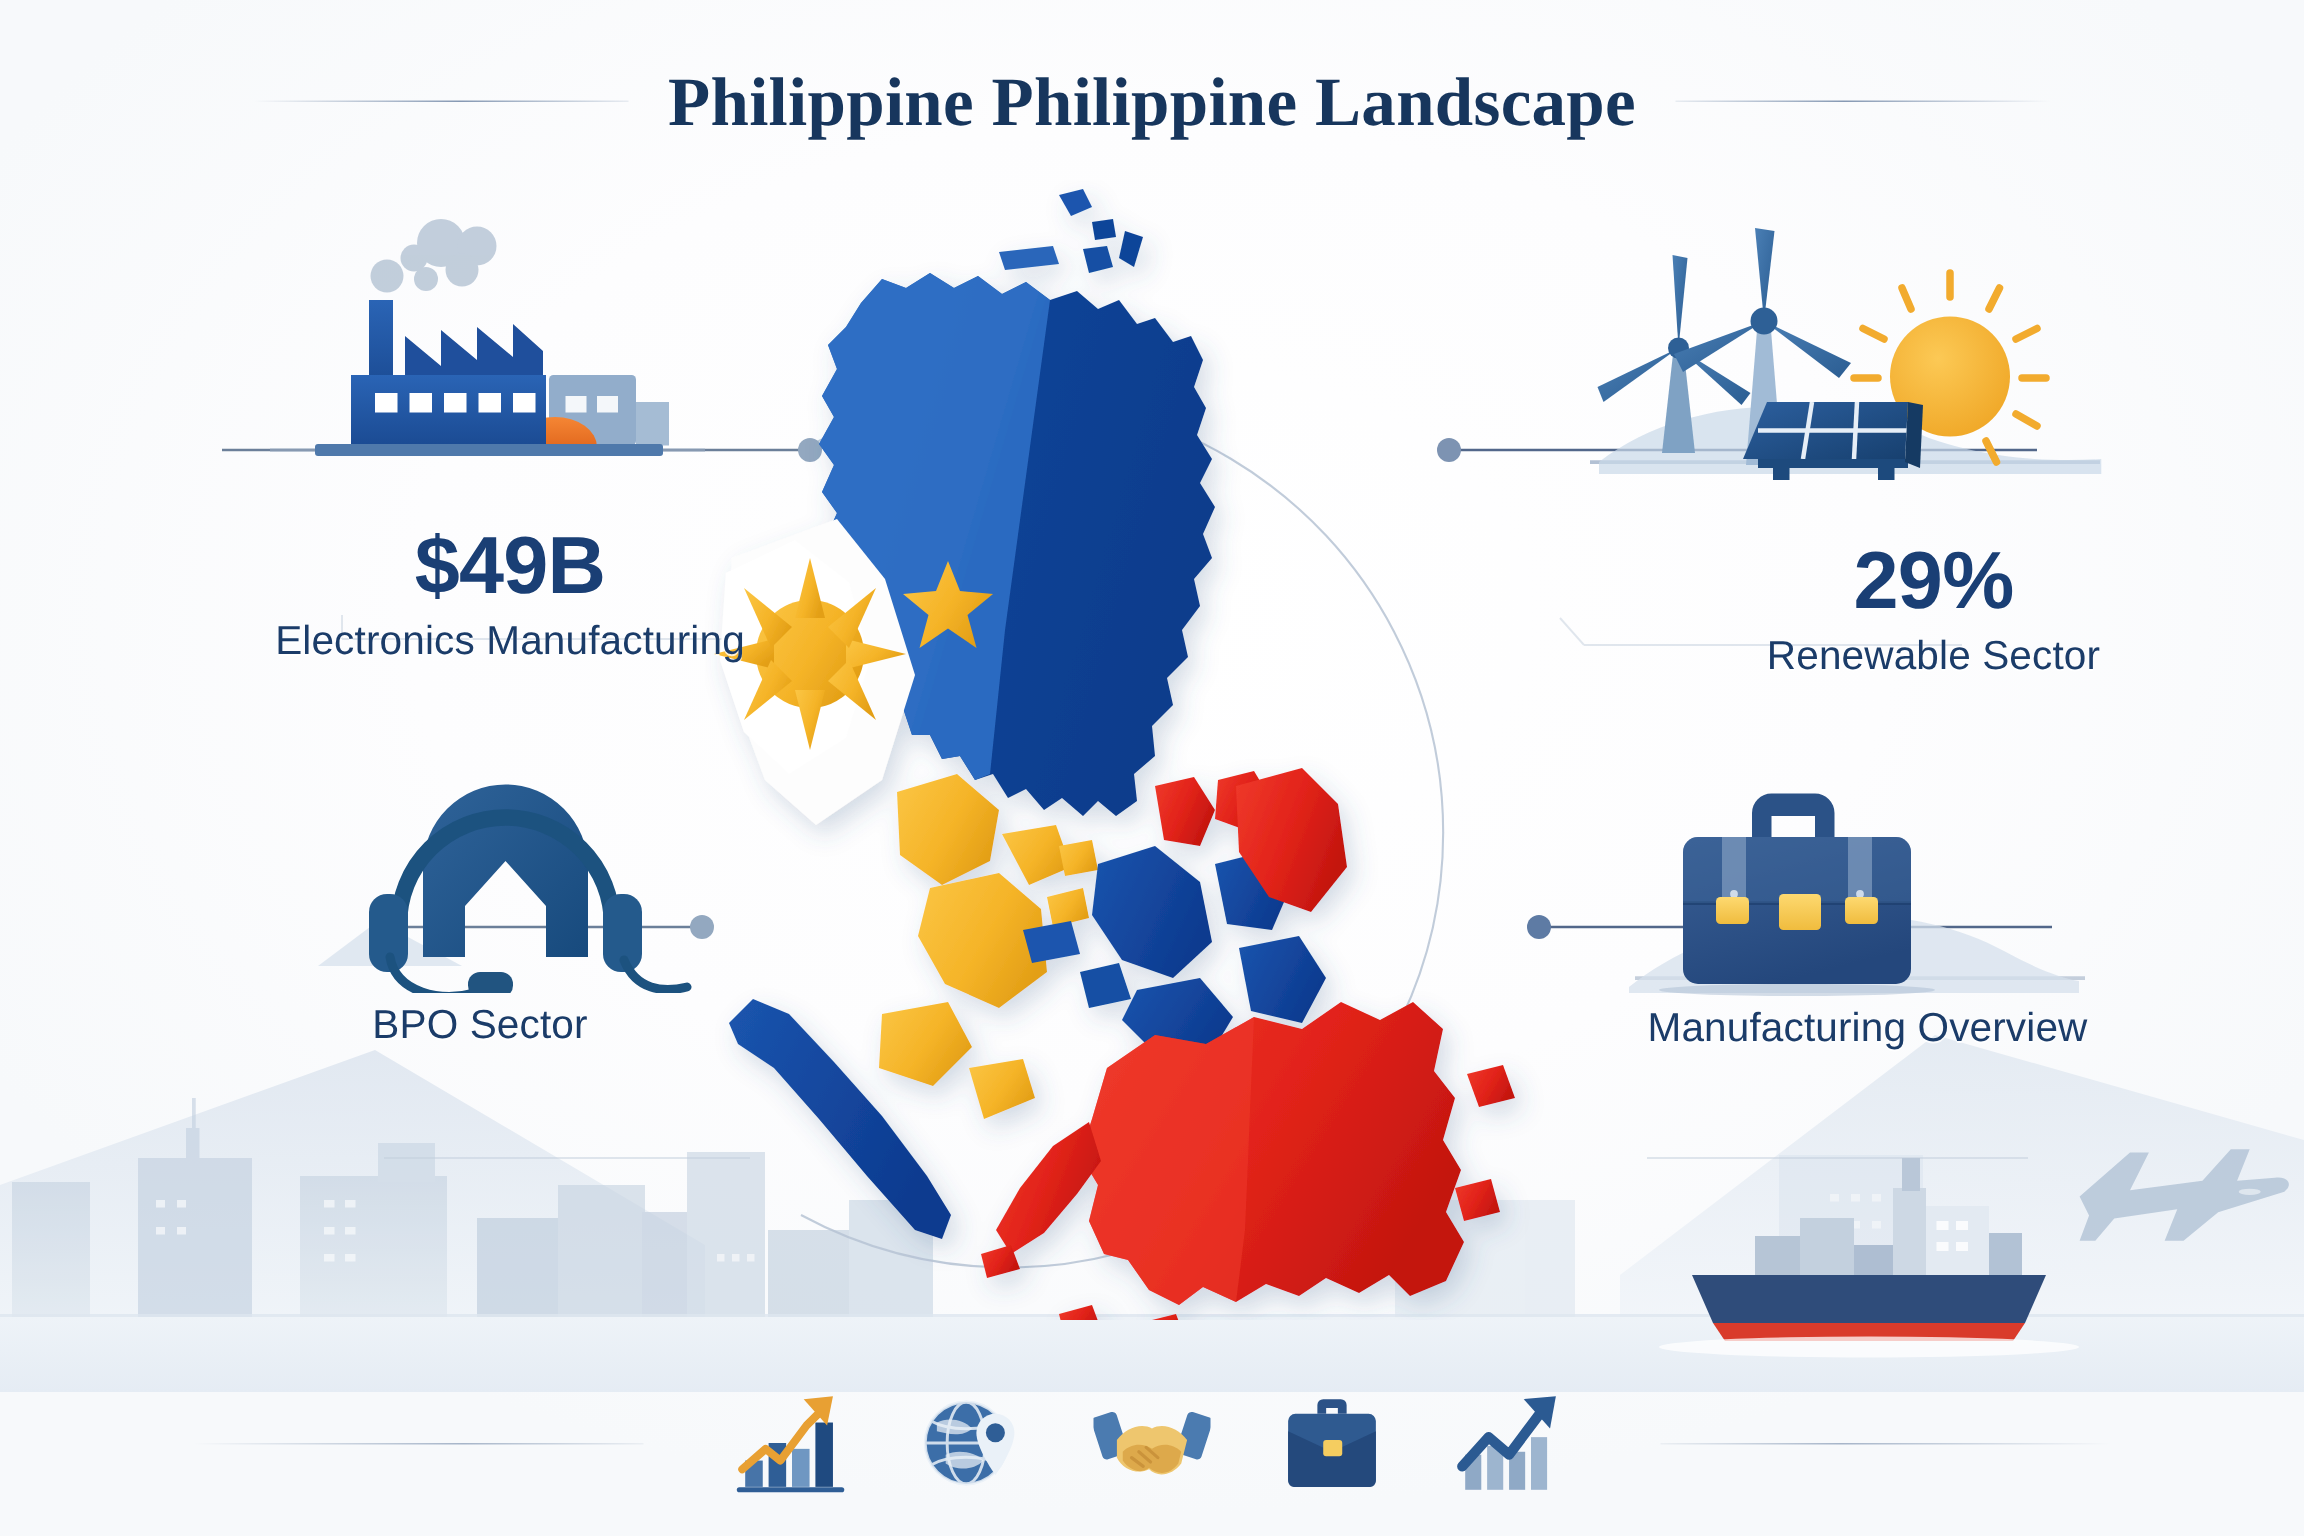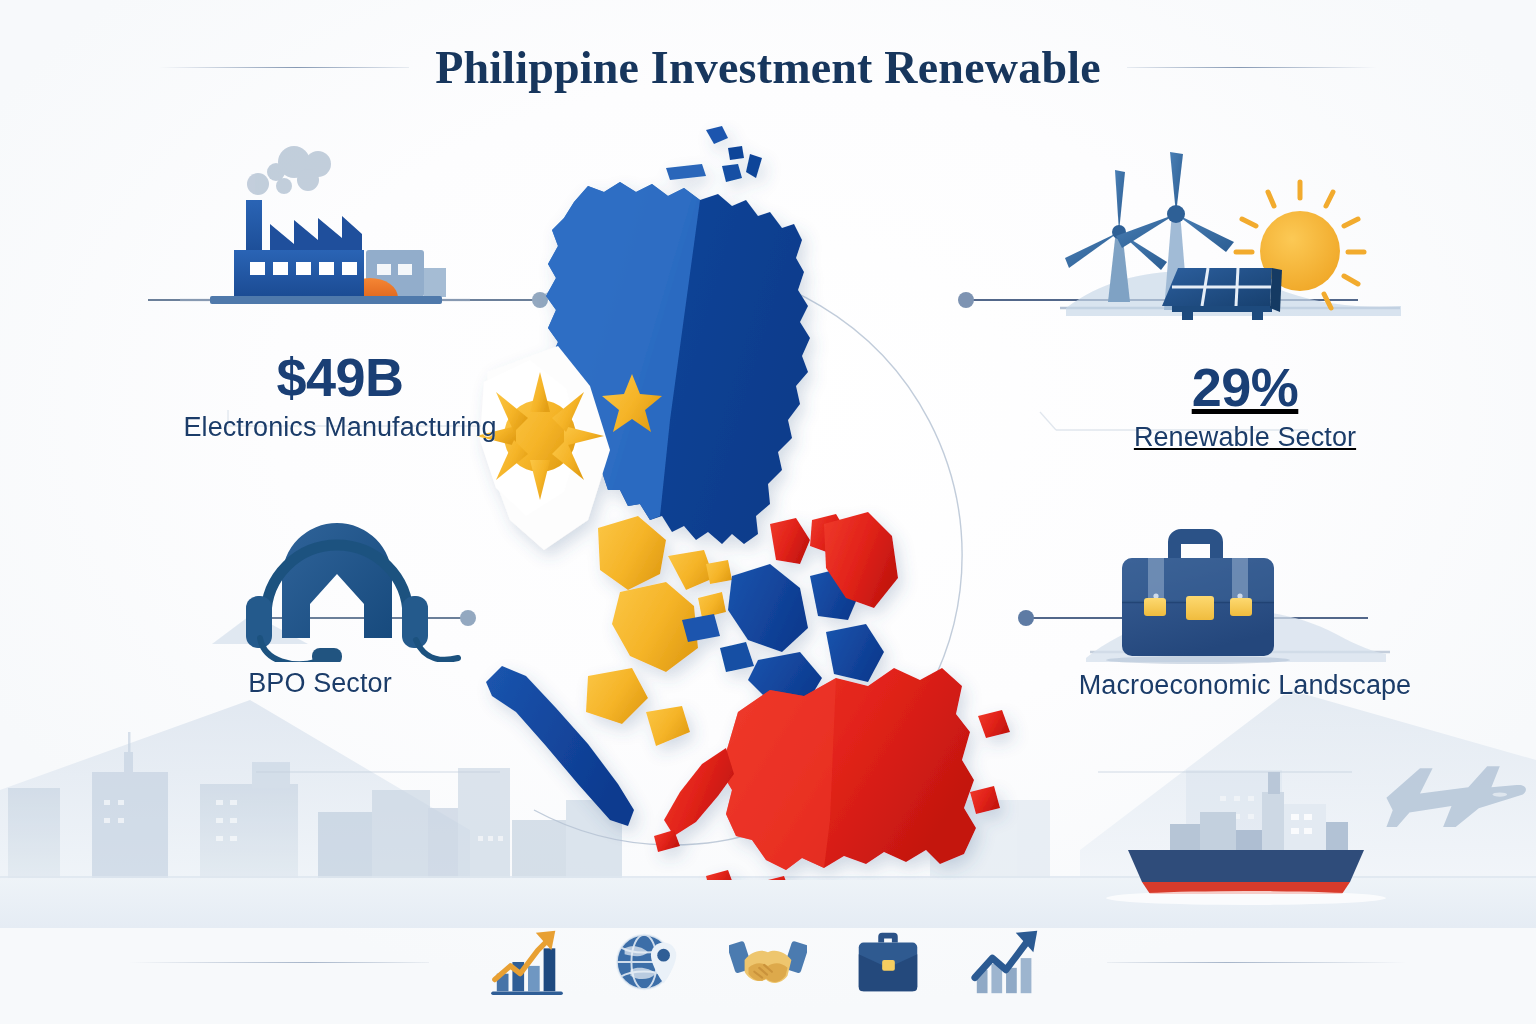--- a/index.html
+++ b/index.html
@@ -43,21 +43,21 @@
     margin-top:20px;
   }
   .stat .value .suffix{font-size:38px;font-weight:700;letter-spacing:0;}
   .stat .label{
     margin-top:8px;font-size:27px;color:#1b3c69;font-weight:400;
     letter-spacing:.1px;white-space:nowrap;
     text-shadow:0 1px 0 rgba(255,255,255,.8);
   }
   #stat-electronics{left:60px;top:330px;width:560px;}
   #stat-bpo{left:60px;top:660px;width:520px;}
-  #stat-renewable{left:1030px;top:340px;width:430px;text-decoration:underline;}
+  #stat-renewable{left:1074px;top:340px;width:430px;}
   #stat-macro{left:1010px;top:662px;width:470px;}
 
   
   .iconbox{position:absolute;}
   #icon-factory{left:196px;top:140px;width:270px;height:175px;}
   #icon-headset{left:212px;top:512px;width:250px;height:150px;}
   #icon-renewable{left:1056px;top:150px;width:345px;height:170px;}
   #icon-briefcase{left:1086px;top:510px;width:300px;height:155px;}
   #map{position:absolute;left:470px;top:120px;width:600px;height:760px;}
 
@@ -203,21 +203,21 @@
 
       <path d="M0,-16 L236,-16 L222,16 L14,16 Z" fill="#2f4c7a"></path>
       <path d="M14,16 L222,16 L214,28 L22,28 Z" fill="#d93b2b"></path>
 
       <ellipse cx="118" cy="32" rx="140" ry="7" fill="#ffffff" opacity=".75"></ellipse>
     </g>
   </svg>
 
   <div class="title-wrap">
     <div class="title-rule"></div>
-    <div class="title">Philippine Investment Renewable</div>
+    <div class="title">Philippine Philippine Landscape</div>
     <div class="title-rule right"></div>
   </div>
 
   <svg id="map" viewBox="0 0 600 760">
     <defs>
       <linearGradient id="gBlue" x1="0" y1="0" x2="1" y2="0.4">
         <stop offset="0%" stop-color="#2f6fc4"></stop>
           <stop offset="48%" stop-color="#1c5cb0"></stop>
         <stop offset="52%" stop-color="#0f4396"></stop>
           <stop offset="100%" stop-color="#0d3c8c"></stop>
@@ -505,21 +505,21 @@
   <div class="stat" id="stat-bpo">
     <div class="label">BPO Sector</div>
   </div>
 
   <div class="stat" id="stat-renewable">
     <div class="value">29%</div>
     <div class="label">Renewable Sector</div>
   </div>
 
   <div class="stat" id="stat-macro">
-    <div class="label">Macroeconomic Landscape</div>
+    <div class="label">Manufacturing Overview</div>
   </div>
 
   <div class="bottom-strip">
     <div class="bstrip-line"></div>
     <div class="bicons">
 
       <svg class="bicon" viewBox="0 0 80 80">
         <rect x="8" y="52" width="12" height="18" fill="#4774a8"></rect>
         <rect x="24" y="40" width="12" height="30" fill="#2f5e96"></rect>
         <rect x="40" y="44" width="12" height="26" fill="#6f97c2"></rect>

